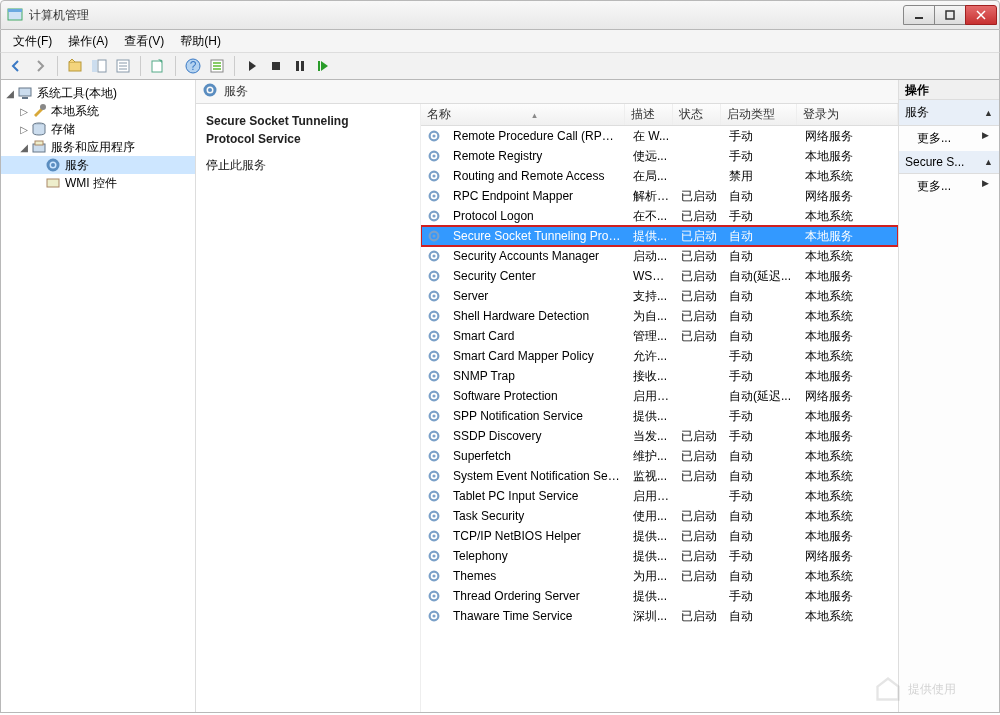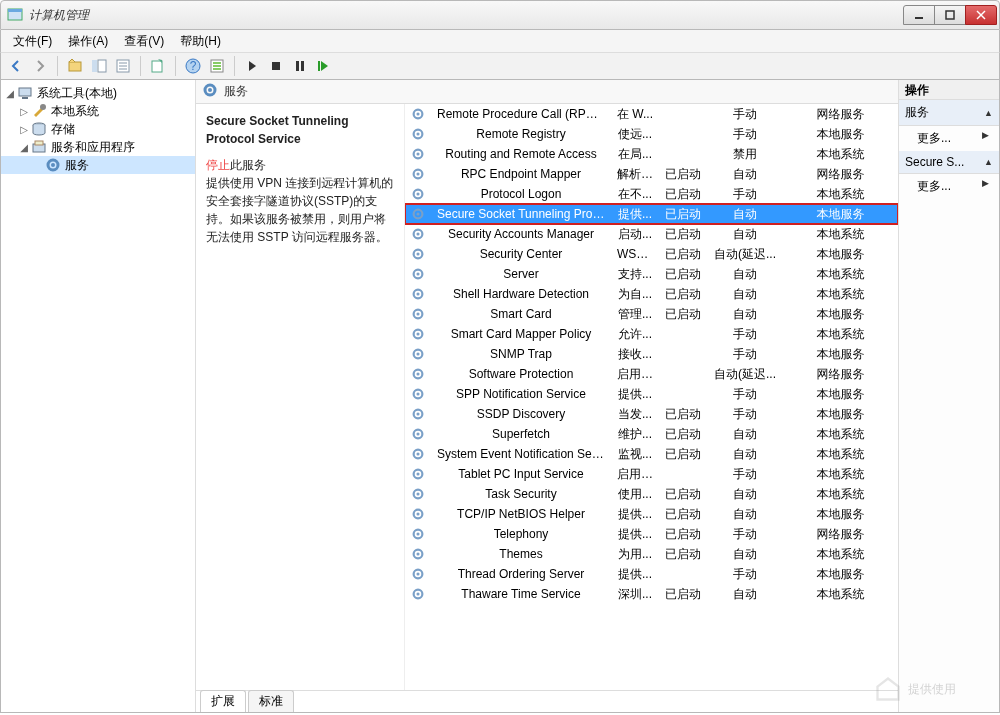--- a/index.html
+++ b/index.html
@@ -1,21 +1,21 @@
 <!DOCTYPE html>
 <html><head>
 <meta charset="utf-8">
 <style>
 * { box-sizing: border-box; margin: 0; padding: 0; font-family: "Microsoft YaHei", "Segoe UI", Tahoma, sans-serif; font-size: 12px; }
 body { background: #fff; width: 1000px; height: 715px; overflow: hidden; position: relative; }
 
 
 .titlebar { height: 30px; background: linear-gradient(#f8f8f8,#e8e8e8); border: 1px solid #b8b8b8; display: flex; align-items: center; padding: 0 2px 0 6px; border-radius: 4px 4px 0 0;}
 .title-icon { width:16px; height:16px; margin-right:6px; display:inline-block;}
-.title-text { flex:1; color:#333;font-style:italic; }
+.title-text { flex:1; color:#333; }
 .winbtns { display:flex; gap:0;}
 .winbtn { width:32px; height:20px; border:1px solid #888; display:flex; align-items:center; justify-content:center; background:linear-gradient(#f5f5f5,#ddd); margin-left:-1px; cursor:pointer;}
 .winbtn.close{ background:linear-gradient(#e46b6b,#c73030); color:#fff; border-color:#a02020; border-radius:0 3px 0 0;}
 .winbtn.min{border-radius:3px 0 0 0;}
 .winbtn svg{width:10px;height:10px;}
 
 
 .menubar { height:22px; background:#f5f5f5; border-left:1px solid #b8b8b8;border-right:1px solid #b8b8b8; display:flex; align-items:center; padding:0 4px; }
 .menubar span { padding:2px 8px; cursor:default; }
 
@@ -33,29 +33,29 @@
 .tree-row{display:flex;align-items:center;height:18px;padding:0 2px;cursor:default; white-space:nowrap;}
 .tree-row.selected{background:#cde6ff;}
 .tree-toggle{width:14px;text-align:center;color:#666;font-size:10px;}
 .tree-icon{width:16px;height:16px;margin-right:4px;display:inline-flex;align-items:center;justify-content:center;}
 .tree-label{color:#000;}
 .indent{display:inline-block;}
 
 
 .center{ flex:1; display:flex; flex-direction:column; border-right:1px solid #ddd;}
 .center-header{height:24px; background:#f8f8f8; border-bottom:1px solid #ddd; display:flex; align-items:center; padding:0 6px; gap:6px; color:#333;}
-.center-body{flex:1; display:flex; overflow:hidden;}
+.center-body{flex:1; display:flex; overflow:hidden;gap:16px;}
 .detail-pane{width:208px; padding:8px 10px; line-height:1.5; color:#222;}
 .detail-title{font-weight:bold; margin-bottom:8px;}
-.detail-link{color:#ef4444; cursor:pointer;margin-top:16px;}
+.detail-link{color:#000000; cursor:pointer;margin-top:16px;}
 .detail-desc-label{margin-top:14px;}
 .list-pane{flex:1; display:flex; flex-direction:column; border-left:1px solid #eee;}
 .list-header{display:flex; height:22px; border-bottom:1px solid #ddd;}
 .lh-cell{border-right:1px solid #eee; padding:3px 6px; background:linear-gradient(#fdfdfd,#f0f0f0); color:#333; display:flex; align-items:center; overflow:hidden;}
-.list-rows{flex:1; overflow-y:auto; overflow-x:hidden;text-align:center;}
+.list-rows{flex:1; overflow-y:auto; overflow-x:hidden;}
 .svc-row{display:flex; height:20px; align-items:center; cursor:default; white-space:nowrap;}
 .svc-row.sel{background:#3399ff; color:#fff; outline:2px solid #d02020; outline-offset:-1px;}
 .svc-cell{padding:0 6px; overflow:hidden; text-overflow:ellipsis;}
 .svc-icon{width:16px;height:16px;margin:0 4px 0 6px;flex-shrink:0;display:inline-flex;align-items:center;}
 .center-tabs{height:22px; border-top:1px solid #ddd; display:flex; align-items:flex-end; padding:0 4px;}
 .ctab{padding:2px 10px; border:1px solid #ccc; border-bottom:none; background:#f5f5f5; margin-right:2px; border-radius:3px 3px 0 0; cursor:pointer;}
 .ctab.active{background:#fff;}
 
 
 .actions{width:100px; background:#fdfdfd;}
@@ -236,37 +236,55 @@
     <div class="tree-row selected">
       <span class="indent" style="width:42px"></span>
       <span class="tree-icon">
           <svg viewBox="0 0 16 16">
             <circle cx="8" cy="8" r="5" fill="none" stroke="#5a8dc0" stroke-width="3"></circle>
             <circle cx="8" cy="8" r="2" fill="#5a8dc0"></circle>
           </svg>
         </span>
       <span class="tree-label">服务</span>
     </div>
+    <div class="tree-row">
+      <span class="indent" style="width:42px"></span>
+      <span class="tree-icon">
+          <svg viewBox="0 0 16 16">
+            <rect x="2" y="4" width="12" height="8" fill="#eec" stroke="#a86"></rect>
+          </svg>
+        </span>
+      <span class="tree-label">WMI 控件</span>
+    </div>
   </div>
 
   <div class="center">
     <div class="center-header">
       <span><svg width="16" height="16" viewBox="0 0 16 16">
             <circle cx="8" cy="8" r="5" fill="none" stroke="#5a8dc0" stroke-width="3"></circle>
             <circle cx="8" cy="8" r="2" fill="#5a8dc0"></circle>
           </svg></span>
       <span>服务</span>
     </div>
     <div class="center-body">
       <div class="detail-pane">
         <div class="detail-title">Secure Socket Tunneling Protocol Service</div>
         <div><span class="detail-link">停止</span><span>此服务</span></div>
-        <div>提供使用 VPN 连接到远程计算机的安全套接字隧道协议(SSTP)的支持。如果该服务被禁用，则用户将无法使用 SSTP 访问远程服务器。</div>
       </div>
       <div class="list-pane">
+        <div class="list-header">
+          <div class="lh-cell" style="width:204px">
+              <span>名称</span>
+              <span style="margin:auto;color:#888;font-size:9px">▴</span>
+            </div>
+          <div class="lh-cell" style="width:48px">描述</div>
+          <div class="lh-cell" style="width:48px">状态</div>
+          <div class="lh-cell" style="width:76px">启动类型</div>
+          <div class="lh-cell" style="flex:1">登录为</div>
+        </div>
         <div class="list-rows" id="svc-rows">
             <div class="svc-row">
               <span class="svc-icon">
                 <svg width="14" height="14" viewBox="0 0 16 16">
                   <circle cx="8" cy="8" r="5" fill="none" stroke="#7aa0c8" stroke-width="2.5"></circle>
                   <circle cx="8" cy="8" r="1.8" fill="#7aa0c8"></circle>
                 </svg>
               </span>
               <span class="svc-cell" style="width:180px">Remote Procedure Call (RPC)...</span>
               <span class="svc-cell" style="width:48px">在 W...</span>
@@ -581,24 +599,20 @@
                 </svg>
               </span>
               <span class="svc-cell" style="width:180px">Thaware Time Service</span>
               <span class="svc-cell" style="width:48px">深圳...</span>
               <span class="svc-cell" style="width:48px">已启动</span>
               <span class="svc-cell" style="width:76px">自动</span>
               <span class="svc-cell" style="flex:1">本地系统</span>
             </div>
           </div>
       </div>
-    </div>
-    <div class="center-tabs">
-      <div class="ctab active">扩展</div>
-      <div class="ctab">标准</div>
     </div>
   </div>
 
   <div class="actions">
     <div class="act-head">操作</div>
     <div class="act-section">
         <span>服务</span>
         <span class="triangle">▲</span>
       </div>
     <div class="act-item">

